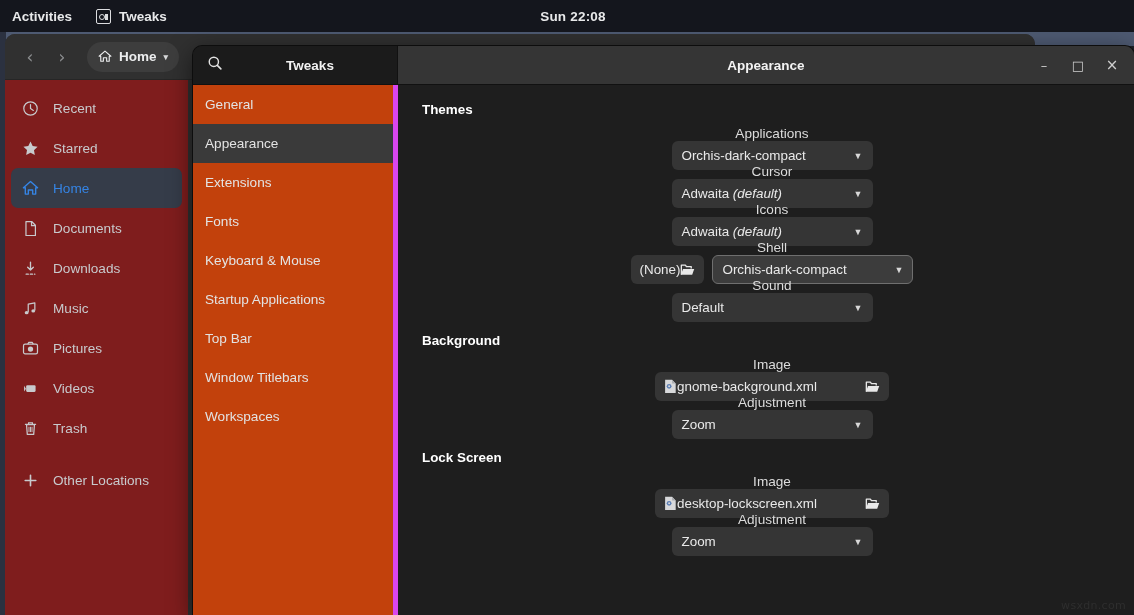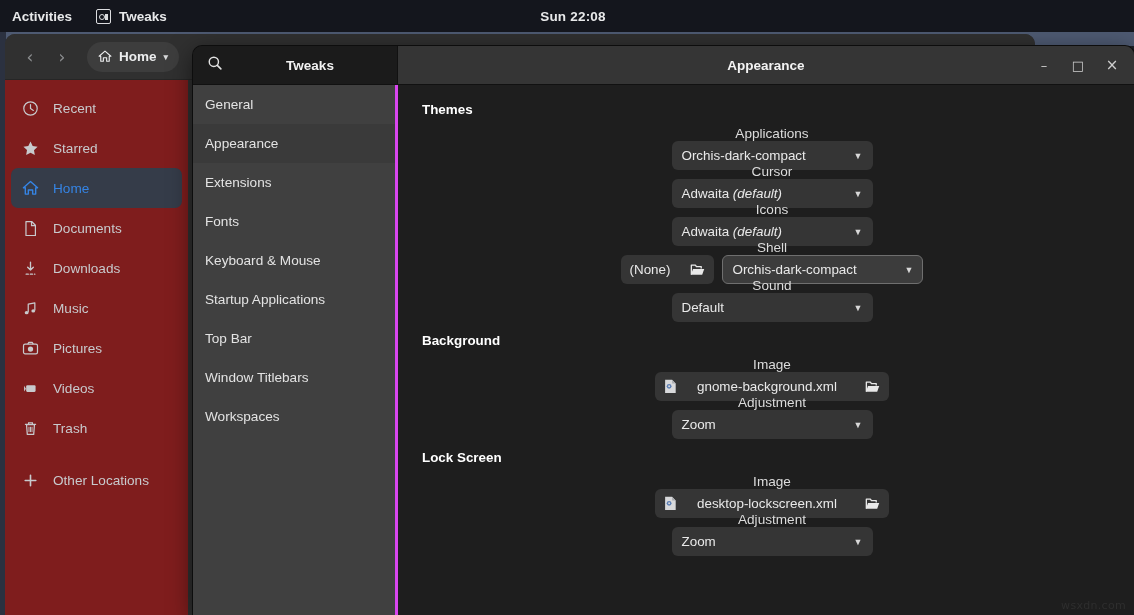--- a/index.html
+++ b/index.html
@@ -184,22 +184,22 @@
     color: #cfcfcf; font-size: 13px;
     border-radius: 6px;
     font-family: "DejaVu Sans", sans-serif;
   }
   .wbtn.close { font-size: 15px; }
 
   #tweaks-body { flex: 1; display: flex; min-height: 0; }
 
   #tw-sidebar {
     width: 205px;
-    background: #404040;
-    border-right: 3px solid #d946ef;
+    background: #c2410c;
+    border-right: 5px solid #d946ef;
     padding-top: 0px;
     flex-shrink: 0;
   }
   .tw-item {
     height: 39px;
     display: flex; align-items: center;
     padding-left: 12px;
     color: #e3e3e3; font-size: 13.6px;
   }
   .tw-item.selected { background: #3a3a3a; }
@@ -244,21 +244,21 @@
   .combo .arrow {
     font-size: 9px; color: #d8d8d8;
     margin-left: 6px;
   }
   .combo .cv em { font-style: italic; }
 
   .filebtn {
     height: 29px;
     background: #353535;
     border-radius: 6px;
-    display: flex; align-items: center; gap: 20px;
+    display: flex; align-items: center; gap: 0;
     padding: 0 9px;
     color: #e9e9e9; font-size: 13.4px;
   }
   .filebtn.wide { width: 234px; }
   .filebtn .fname { flex: 1; }
 
   .open-glyph { width: 15px; height: 14px; display:block; }
   .xml-glyph  { width: 13px; height: 15px; display:block; }
 
   #watermark {

